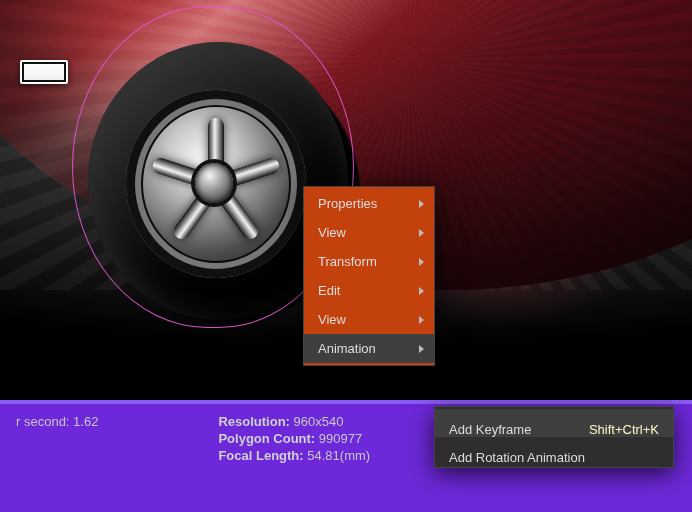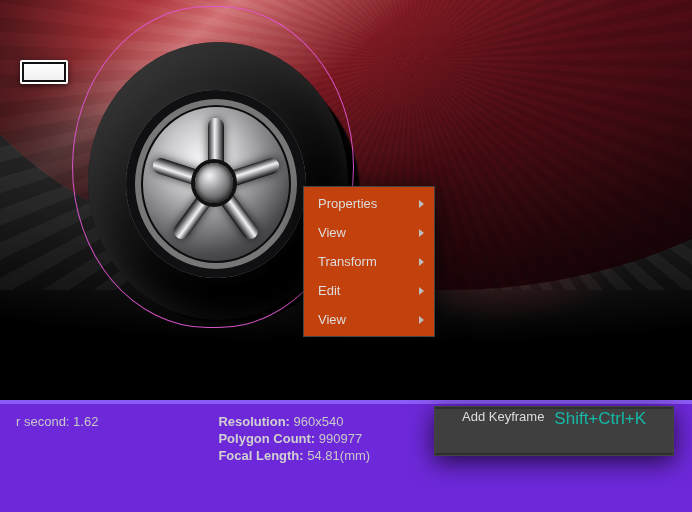--- a/index.html
+++ b/index.html
@@ -17,23 +17,23 @@
 .sel{position:absolute;left:72px;top:6px;width:280px;height:320px;border:1px solid rgba(224,85,210,.95);border-radius:50%/52%;pointer-events:none}
 .status{position:absolute;left:0;right:0;bottom:0;height:112px;background:#6d28d9;border-top:4px solid #8b5cf6;padding:10px 16px 0 16px;box-sizing:border-box;display:flex;}
 .col{display:flex;flex-direction:column;gap:2px}
 .col .row{color:#c8c8c8;white-space:nowrap}
 .col .row b{font-weight:600;color:#d0d0d0}
 .menu{position:absolute;left:303px;top:186px;width:130px;background:#c2410c;border:1px solid #444;box-shadow:0 6px 24px rgba(0,0,0,.7);padding:2px 0}
 .menu .mi{display:flex;align-items:center;justify-content:space-between;height:29px;padding:0 10px 0 14px;color:#ddd;cursor:default}
 .menu .mi.active{background:#3f3f3f}
 .menu .arrow{width:0;height:0;border-top:4px solid transparent;border-bottom:4px solid transparent;border-left:5px solid #bcbcbc}
 .sub{position:absolute;left:434px;top:406px;width:238px;background:#2e2e2e;border:1px solid #444;box-shadow:0 6px 24px rgba(0,0,0,.7);padding:2px 0}
-.sub .si{display:flex;align-items:flex-start;justify-content:space-between;height:44px;padding:0 27px;color:#ddd;cursor:default}
+.sub .si{display:flex;align-items:flex-end;justify-content:space-between;height:28px;padding:0 14px;color:#ddd;cursor:default}
 .sub .si.active{background:#3f3f3f}
-.sub .sc{color:#14b8a6;font-size:17px}
+.sub .sc{color:#fef9c3;font-size:13px}
 </style>
 </head>
 <body>
 
 <div class="viewport">
   <div class="floor"></div>
   <div class="body-panel">
     <div class="noise"></div>
   </div>
   <div class="marker"></div>
@@ -86,19 +86,27 @@
       <span class="arrow"></span>
     </div>
     <div class="mi">
       <span>Edit</span>
       <span class="arrow"></span>
     </div>
     <div class="mi">
       <span>View</span>
       <span class="arrow"></span>
     </div>
+    <div class="mi active">
+      <span>Animation</span>
+      <span class="arrow"></span>
+    </div>
   </div>
 <div class="sub" id="subm">
     <div class="si active">
       <span>Add Keyframe</span>
       <span class="sc">Shift+Ctrl+K</span>
     </div>
+    <div class="si">
+      <span>Add Rotation Animation</span>
+      <span class="sc"></span>
+    </div>
   </div>
 
 </body></html>

